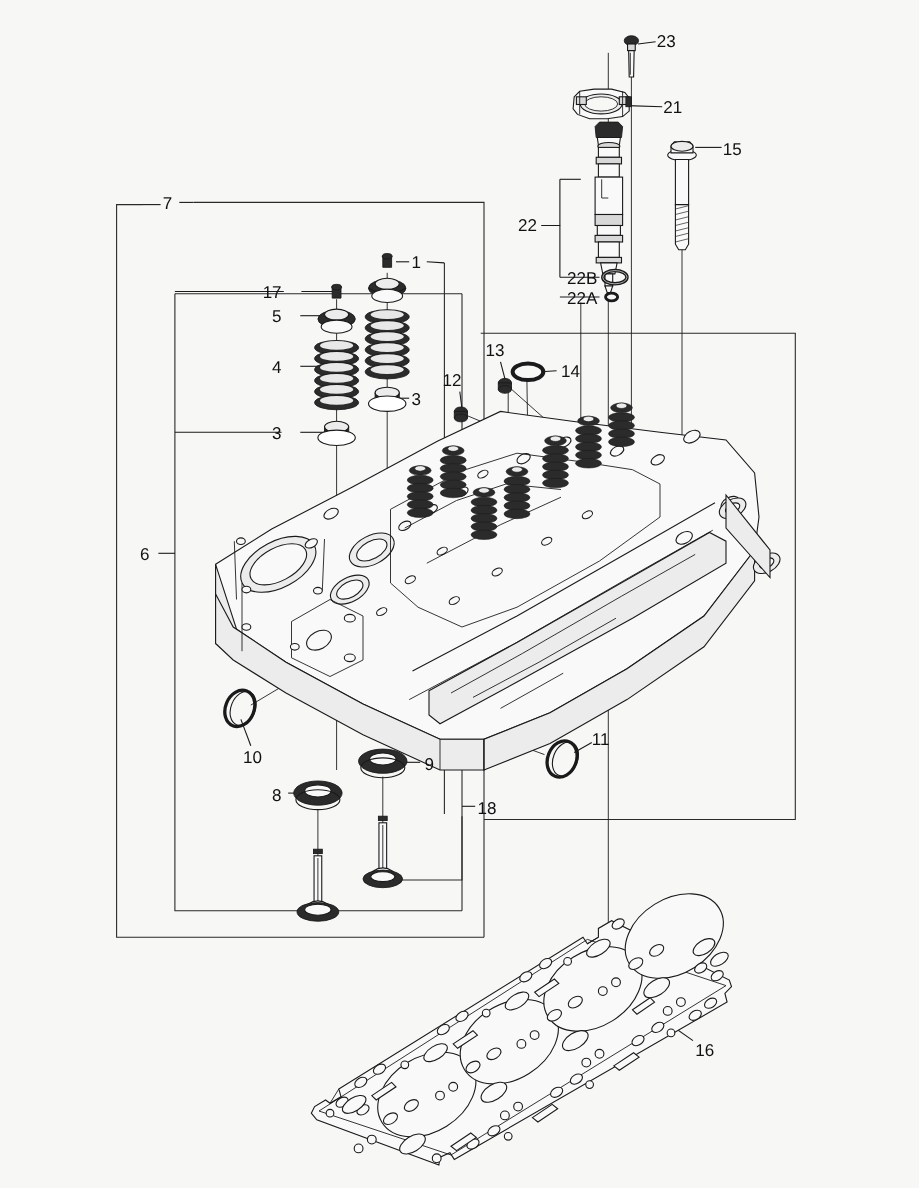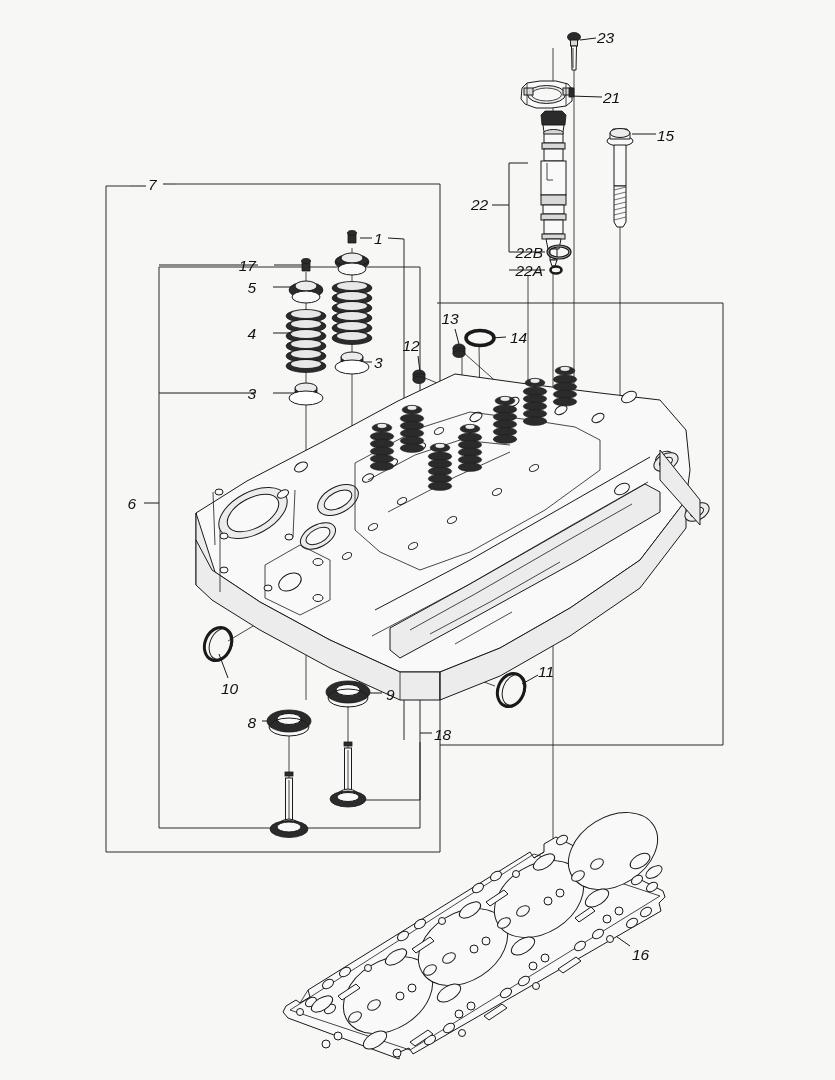--- a/index.html
+++ b/index.html
@@ -3,21 +3,21 @@
 <meta charset="utf-8">
 <style>
   html,body{margin:0;padding:0;}
   body{
     width:835px;height:1080px;
     background:#f7f7f6;
     font-family:"Liberation Sans", sans-serif;
     overflow:hidden;
     position:relative;
   }
-  #stage{position:absolute;left:0;top:0;width:835px;height:756px;font-style:italic;}
+  #stage{position:absolute;left:0;top:0;width:835px;height:756px;}
   svg{display:block;}
   .lbl{
     font-family:"Liberation Sans", sans-serif;
     font-size:15.5px;
     fill:#111;
     font-weight:400;
   }
 </style>
 </head>
 <body>

